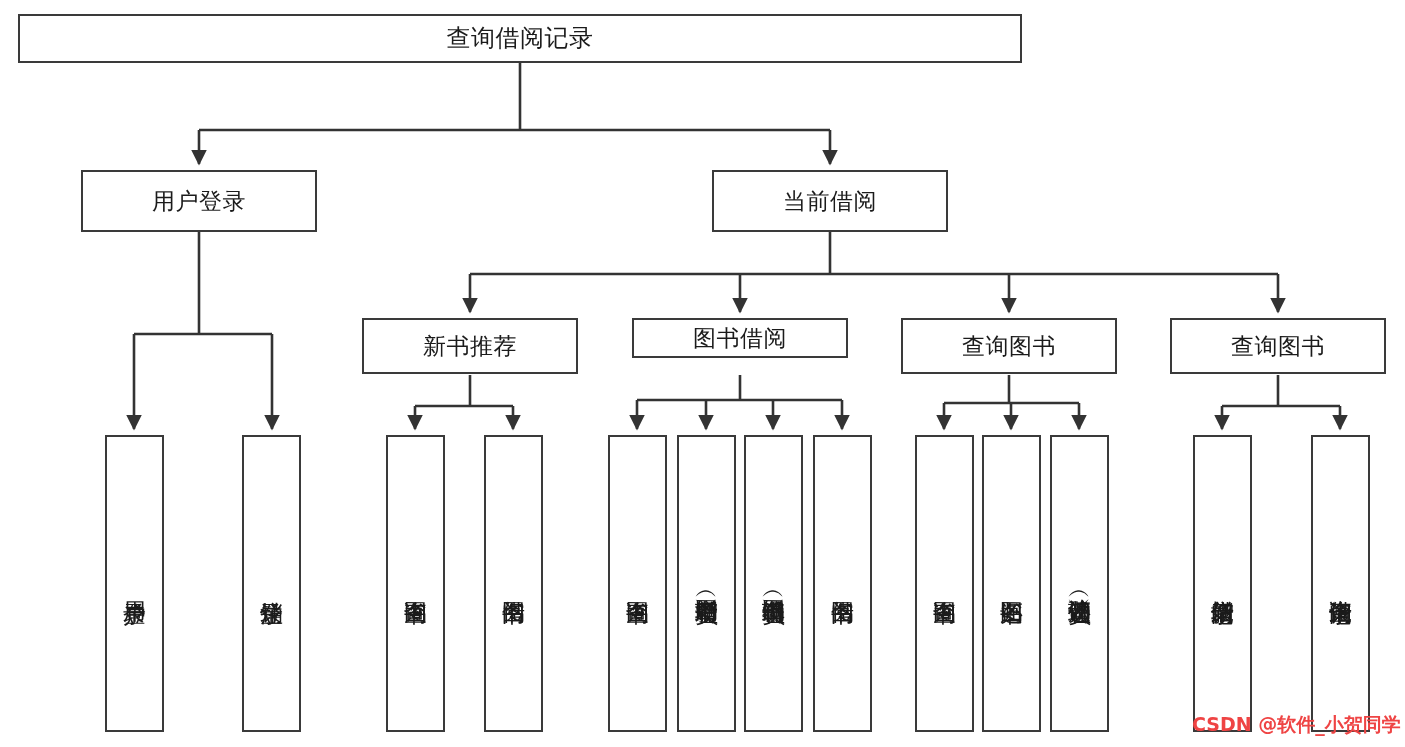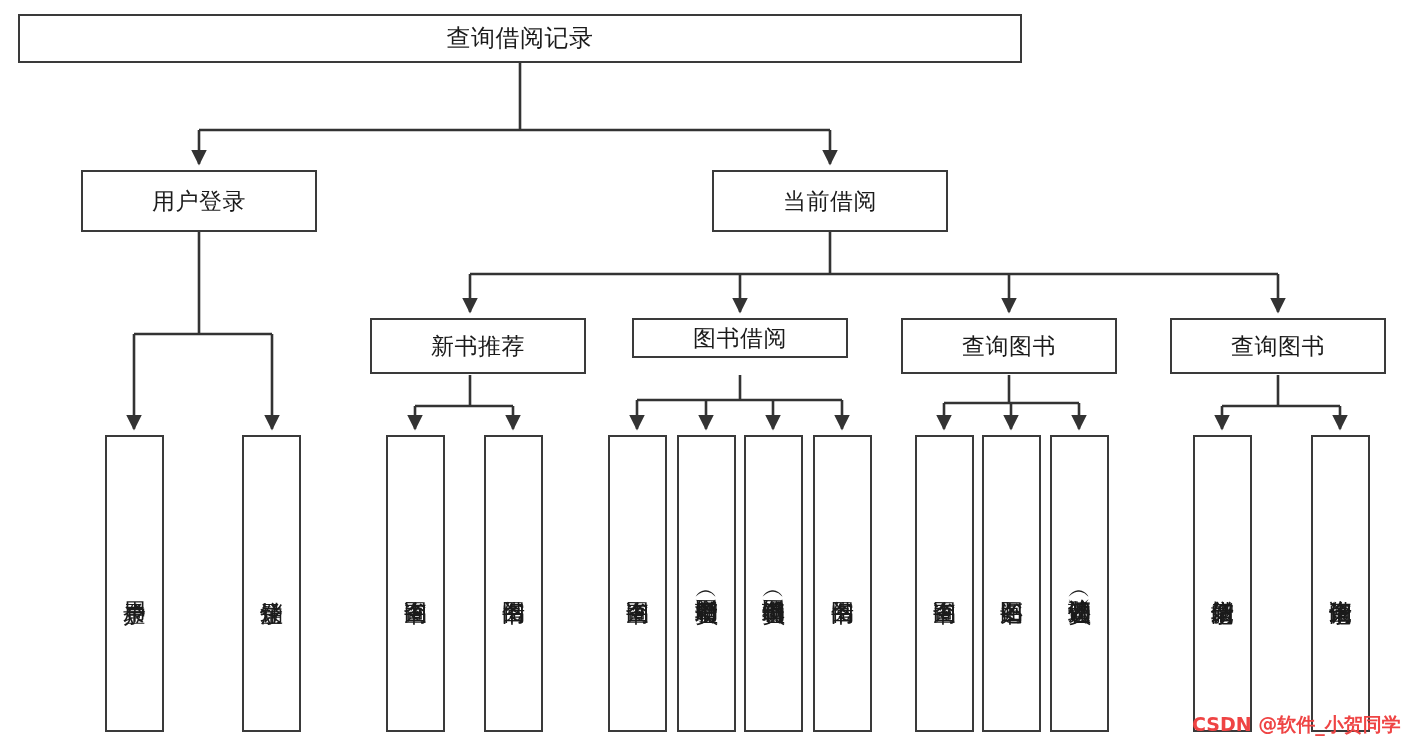--- a/index.html
+++ b/index.html
@@ -131,21 +131,21 @@
   </div>
 
   <div class="node horiz" style="left:81px; top:170px; width:236px; height:62px;">
     <span class="label">用户登录</span>
   </div>
 
   <div class="node horiz" style="left:712px; top:170px; width:236px; height:62px;">
     <span class="label">当前借阅</span>
   </div>
 
-  <div class="node horiz" style="left:362px; top:318px; width:216px; height:56px;margin-left:8px;">
+  <div class="node horiz" style="left:362px; top:318px; width:216px; height:56px;">
     <span class="label">新书推荐</span>
   </div>
 
   <div class="node horiz" style="left:632px; top:318px; width:216px; height:40px;">
     <span class="label">图书借阅</span>
   </div>
 
   <div class="node horiz" style="left:901px; top:318px; width:216px; height:56px;">
     <span class="label">查询图书</span>
   </div>

